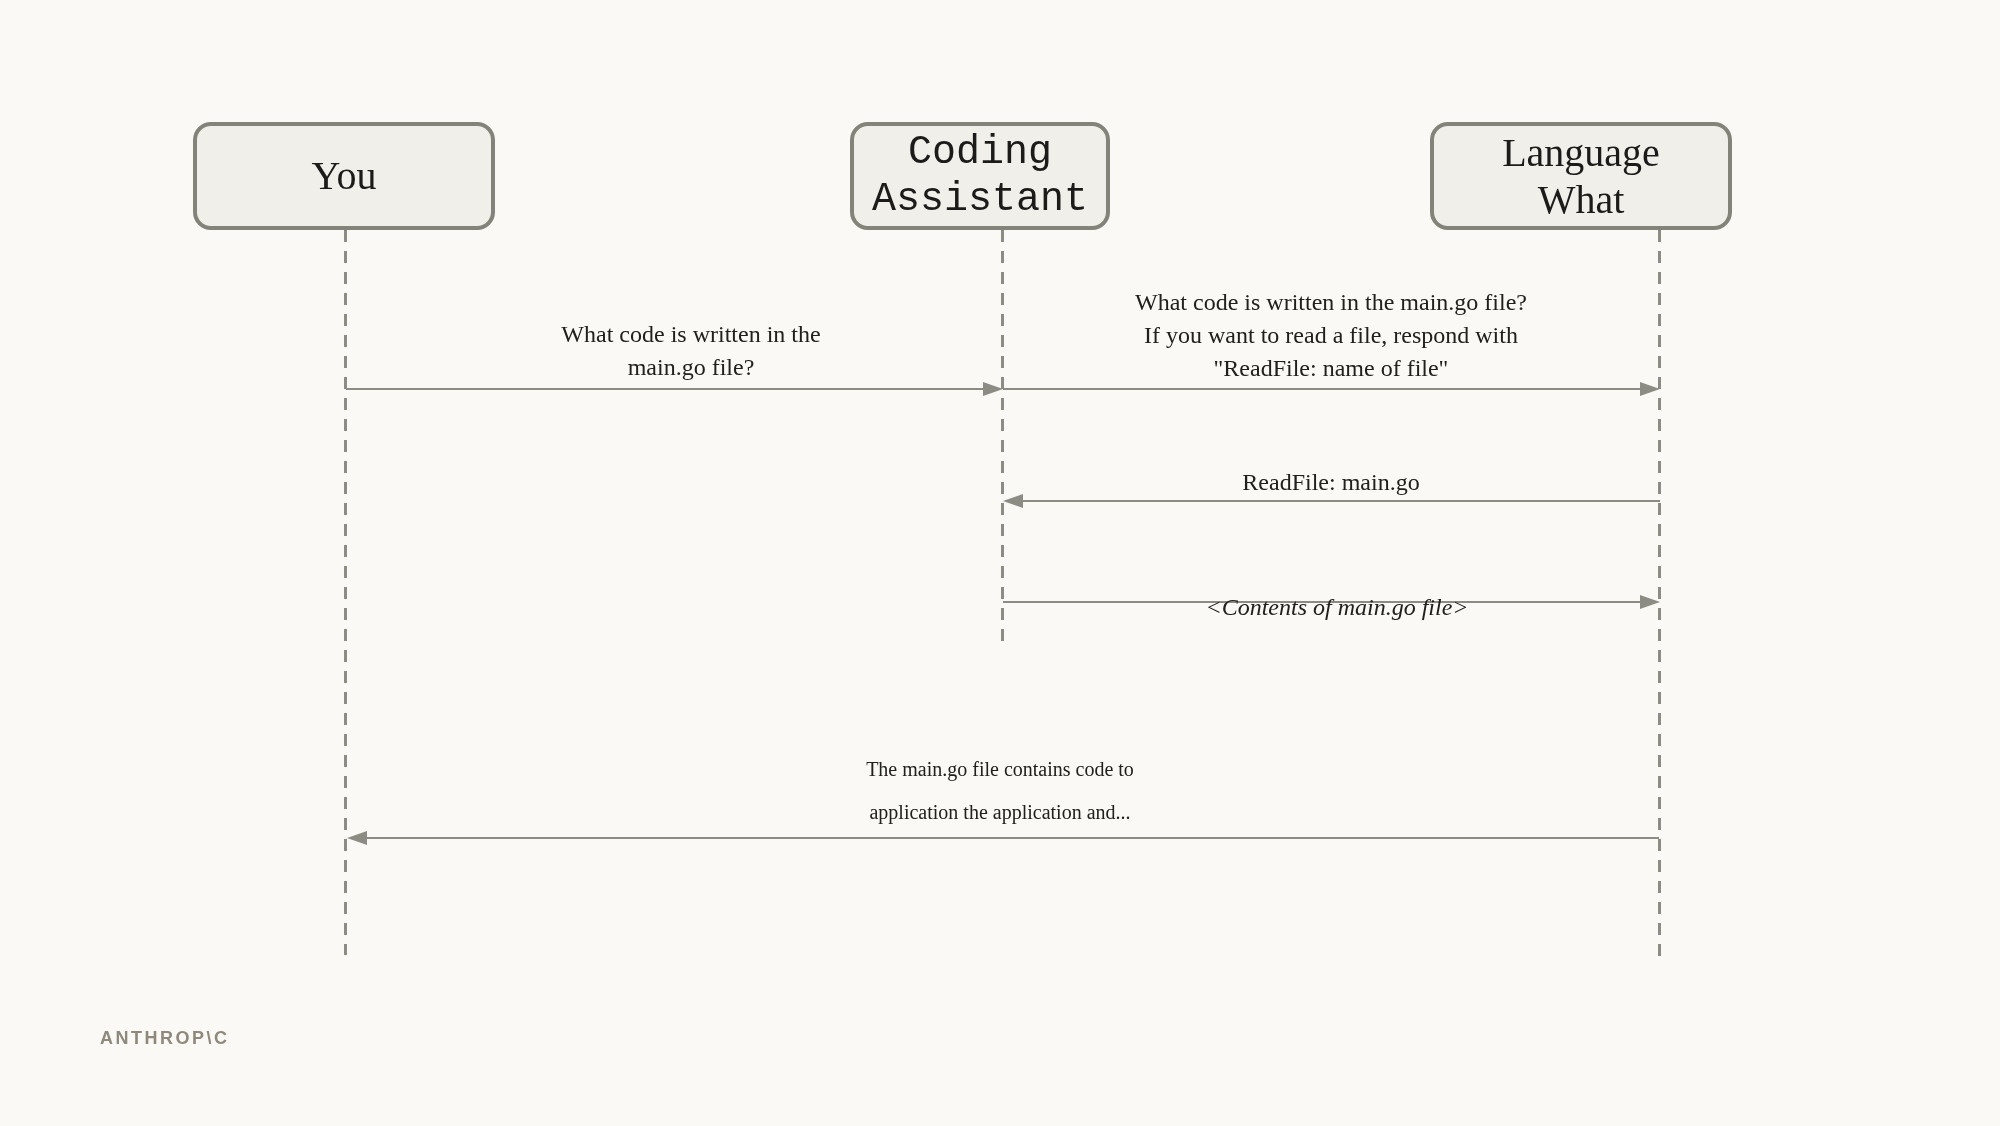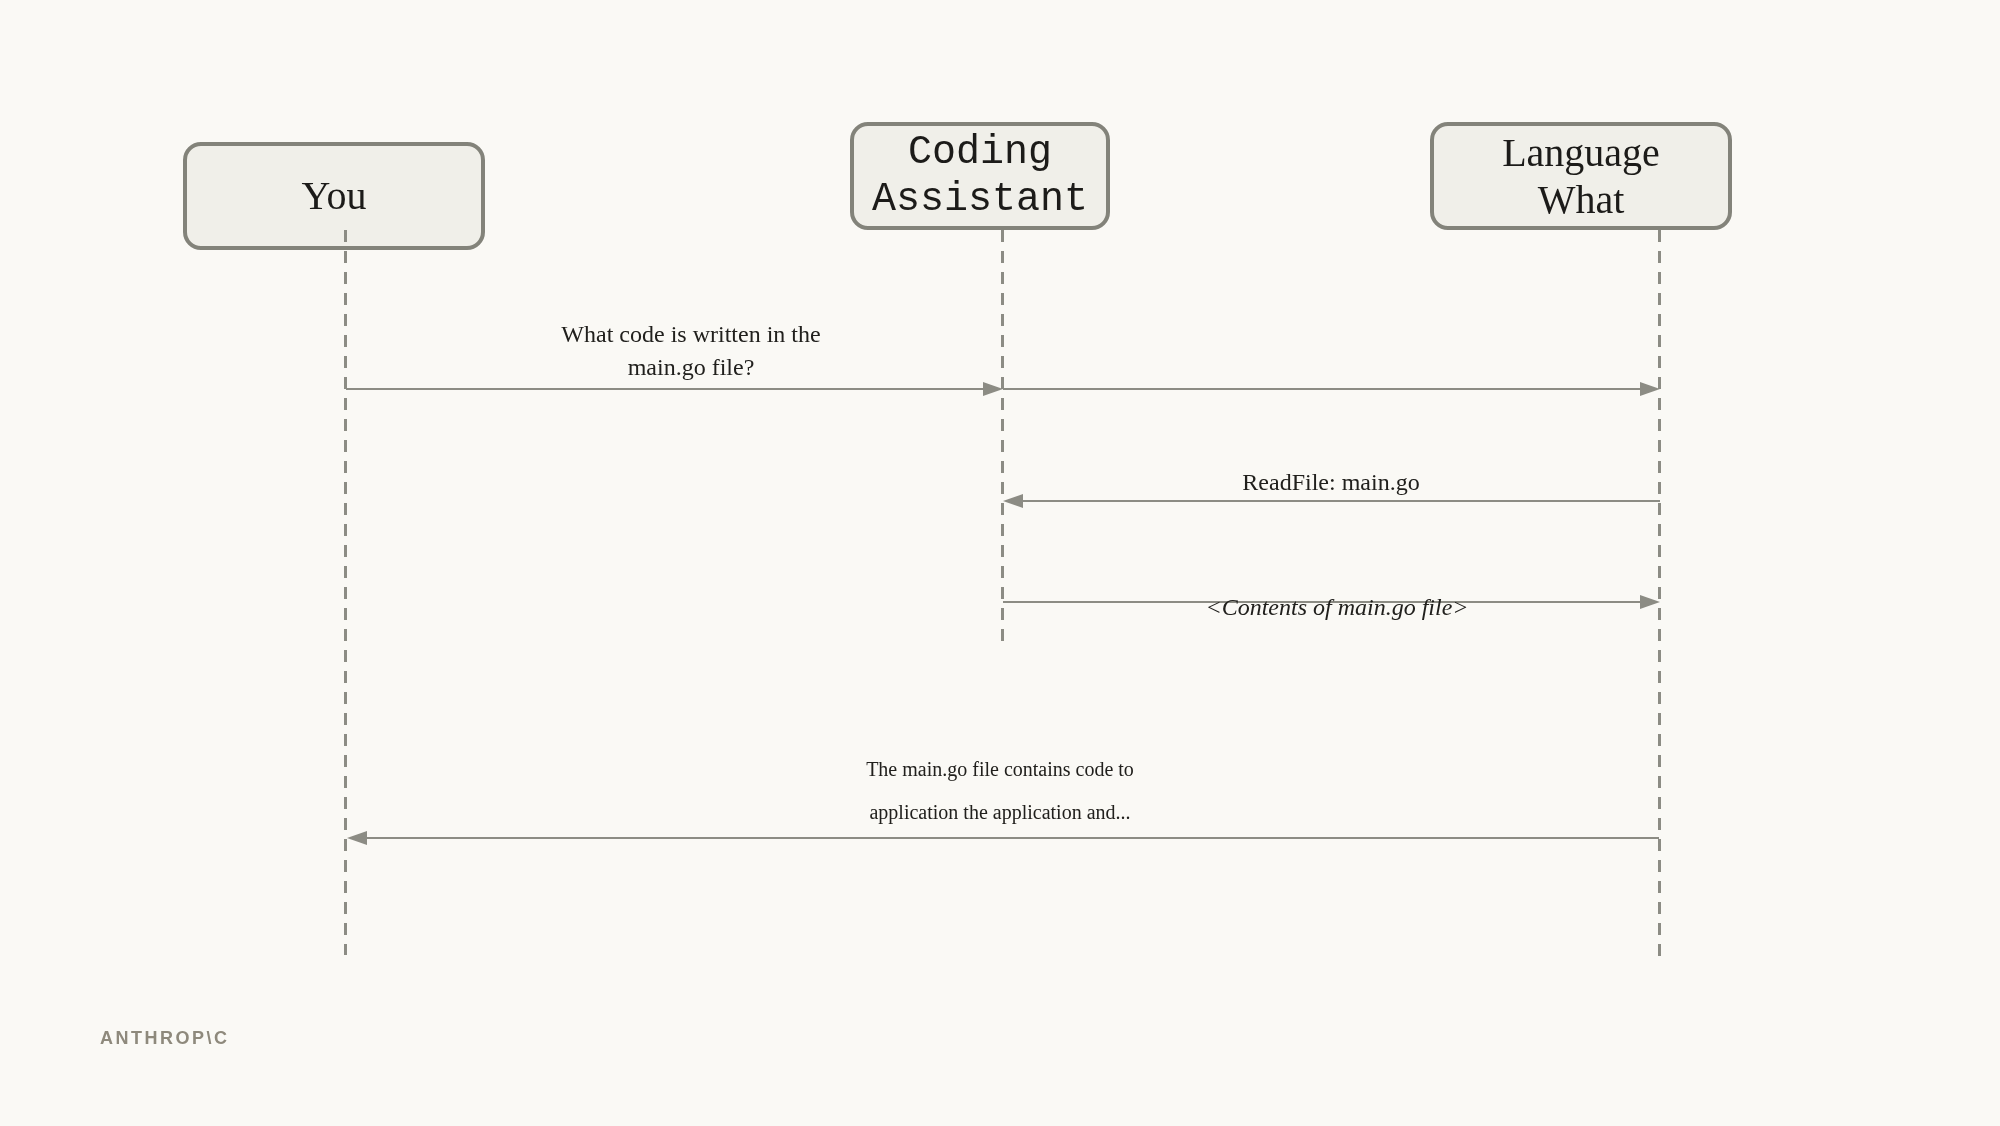--- a/index.html
+++ b/index.html
@@ -23,21 +23,21 @@
     display: flex;
     flex-direction: column;
     align-items: center;
     justify-content: center;
     font-size: 40px;
     line-height: 1.18;
     color: #1c1b19;
     text-align: center;
   }
   .actor-box .actor-line { display: block; }
-  .box-you { left: 183px; top: 122px; margin-top: 20px; }
+  .box-you { left: 193px; top: 122px; }
   .box-ca  { left: 850px; top: 122px; width: 260px; font-family: Liberation Mono, monospace; }
   .box-lm  { left: 1430px; top: 122px; text-align: center; }
   .lifeline {
     position: absolute;
     width: 3px;
     background: repeating-linear-gradient(
       180deg,
       #8c8c84 0px, #8c8c84 12px,
       transparent 12px, transparent 21px);
   }
@@ -137,20 +137,25 @@
   </div>
   <div class="arrow arrow-5">
     <span class="head-left"></span>
     <span class="line"></span>
   </div>
 
   <div class="msg-label label-1">
     <span class="msg-line">What code is written in the</span>
     <span class="msg-line">main.go file?</span>
   </div>
+  <div class="msg-label label-2">
+    <span class="msg-line">What code is written in the main.go file?</span>
+    <span class="msg-line">If you want to read a file, respond with</span>
+    <span class="msg-line">"ReadFile: name of file"</span>
+  </div>
   <div class="msg-label label-3">
     <span class="msg-line">ReadFile: main.go</span>
   </div>
   <div class="msg-label label-4">
     <span class="msg-line">&lt;Contents of main.go file&gt;</span>
   </div>
   <div class="msg-label label-5">
     <span class="msg-line">The main.go file contains code to</span>
     <span class="msg-line">application the application and...</span>
   </div>

